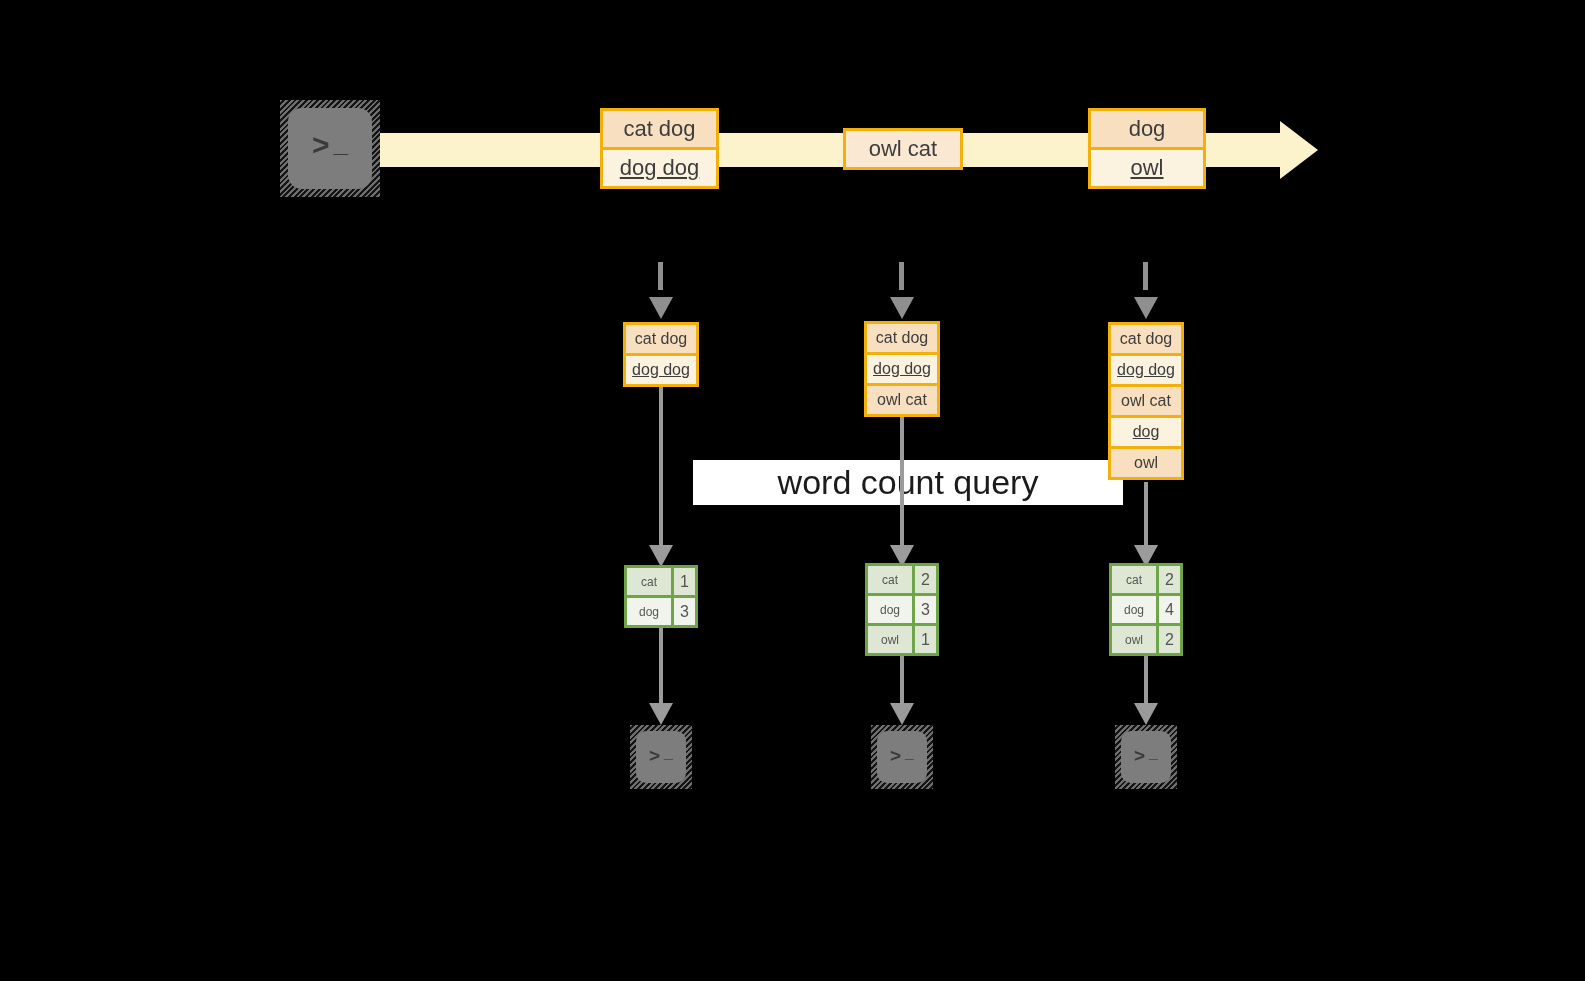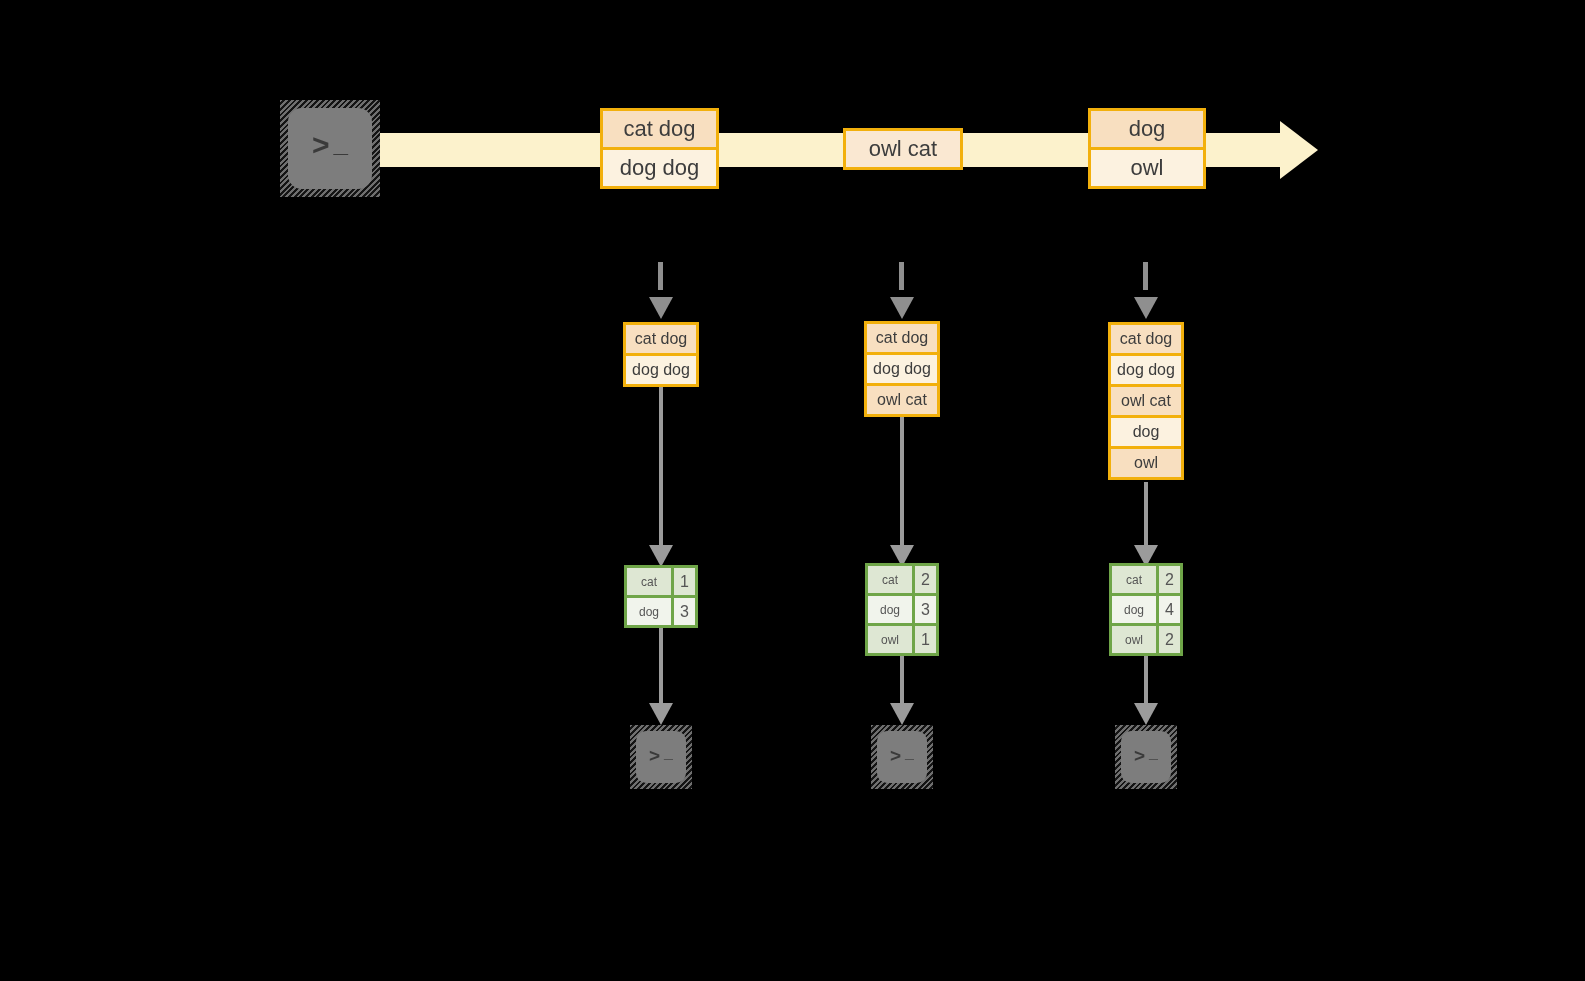--- a/index.html
+++ b/index.html
@@ -50,21 +50,21 @@
     box-sizing:border-box;z-index:3;background:var(--orange);
   }
   .obox .cell{
     display:flex;align-items:center;justify-content:center;
     color:var(--text);
   }
   .obox .cell + .cell{margin-top:3px;}
   .evbox .cell{height:36px;font-size:22px;}
   .stack .cell{height:28px;font-size:16px;}
   .cell.dark{background:var(--peach-dark);}
-  .cell.light{background:var(--peach-light);}
+  .cell.light{background:var(--peach-light);text-decoration:underline;}
   .cell.mid{background:var(--peach-mid);}
   
   .gtable{
     position:absolute;border:3px solid var(--green);box-sizing:border-box;
     display:flex;flex-direction:column;background:var(--green);z-index:3;
   }
   .grow{display:flex;height:27px;}
   .grow + .grow{margin-top:3px;}
   .grow .gword{
     flex:0 0 44px;display:flex;align-items:center;justify-content:center;
@@ -90,20 +90,23 @@
     position:absolute;background:var(--banner-bg);z-index:1;
     display:flex;align-items:center;justify-content:center;
     font-size:34px;color:var(--banner-text);
   }
 </style>
 </head>
 <body>
 
 <div id="canvas">
 
+  <div class="banner" style="left:693px;top:460px;width:430px;height:45px;">
+    <span>word count query</span>
+  </div>
 
   <div class="band" style="left:372px;top:133px;width:908px;height:34px;"></div>
   <div class="band-head" style="left:1280px;top:121px;"></div>
 
   <div class="term" style="left:280px;top:100px;width:100px;height:97px;">
     <div class="inner">
       <span class="gt">&gt;</span>
       <span class="us">_</span>
     </div>
   </div>

